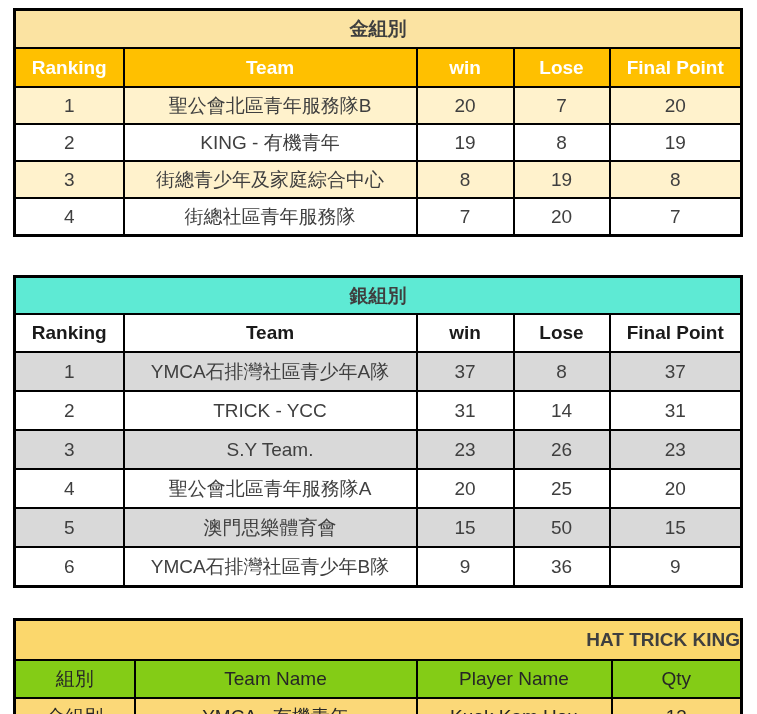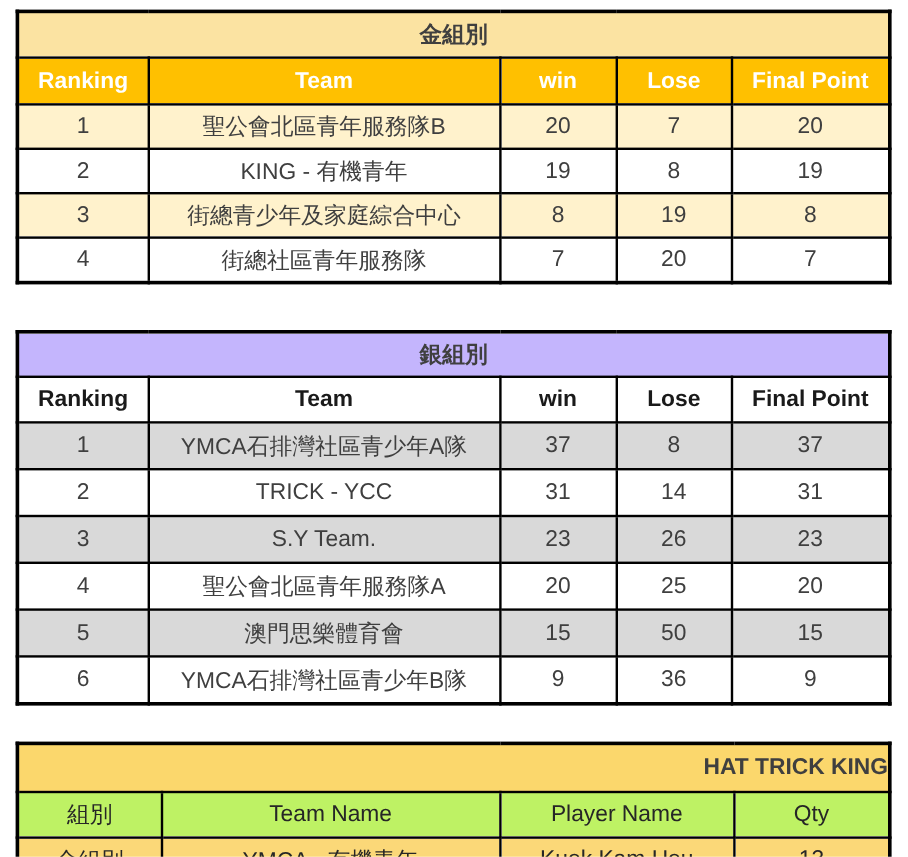--- a/index.html
+++ b/index.html
@@ -33,28 +33,28 @@
     color: #262626;
   }
   
   .t1 { margin-top: 8px; padding-left: 27px; }
   .t1 .title-row td  { background: #fbe3a2; height: 36px; }
   .t1 .header-row td { background: #ffc000; color: #ffffff; font-weight: 700; height: 37px; }
   .t1 .data-row td   { background: #ffffff; height: 35px; }
   .t1 .data-row.odd td { background: #fff2cc; }
   
   .t2 { margin-top: 38px; }
-  .t2 .title-row td  { background: #c4b5fd; height: 35px; }
+  .t2 .title-row td  { background: #5eead4; height: 35px; }
   .t2 .header-row td { background: #ffffff; color: #1a1a1a; font-weight: 700; height: 36px; }
   .t2 .data-row td   { background: #ffffff; height: 37px; }
   .t2 .data-row.odd td { background: #d9d9d9; }
   
   .t3 { margin-top: 30px; }
   .t3 .title-row td  { background: #fbd76c; height: 38px; text-align: right; }
-  .t3 .header-row td { background: #bef264; color: #262626; height: 36px; }
+  .t3 .header-row td { background: #84cc16; color: #262626; height: 36px; }
   .t3 .data-row td   { background: #fbd878; color: #262626; height: 36px; }
 </style>
 </head>
 <body>
 
 <table class="tbl t1">
   <colgroup>
     <col style="width:109px">
       <col style="width:293px">
       <col style="width:97px">

